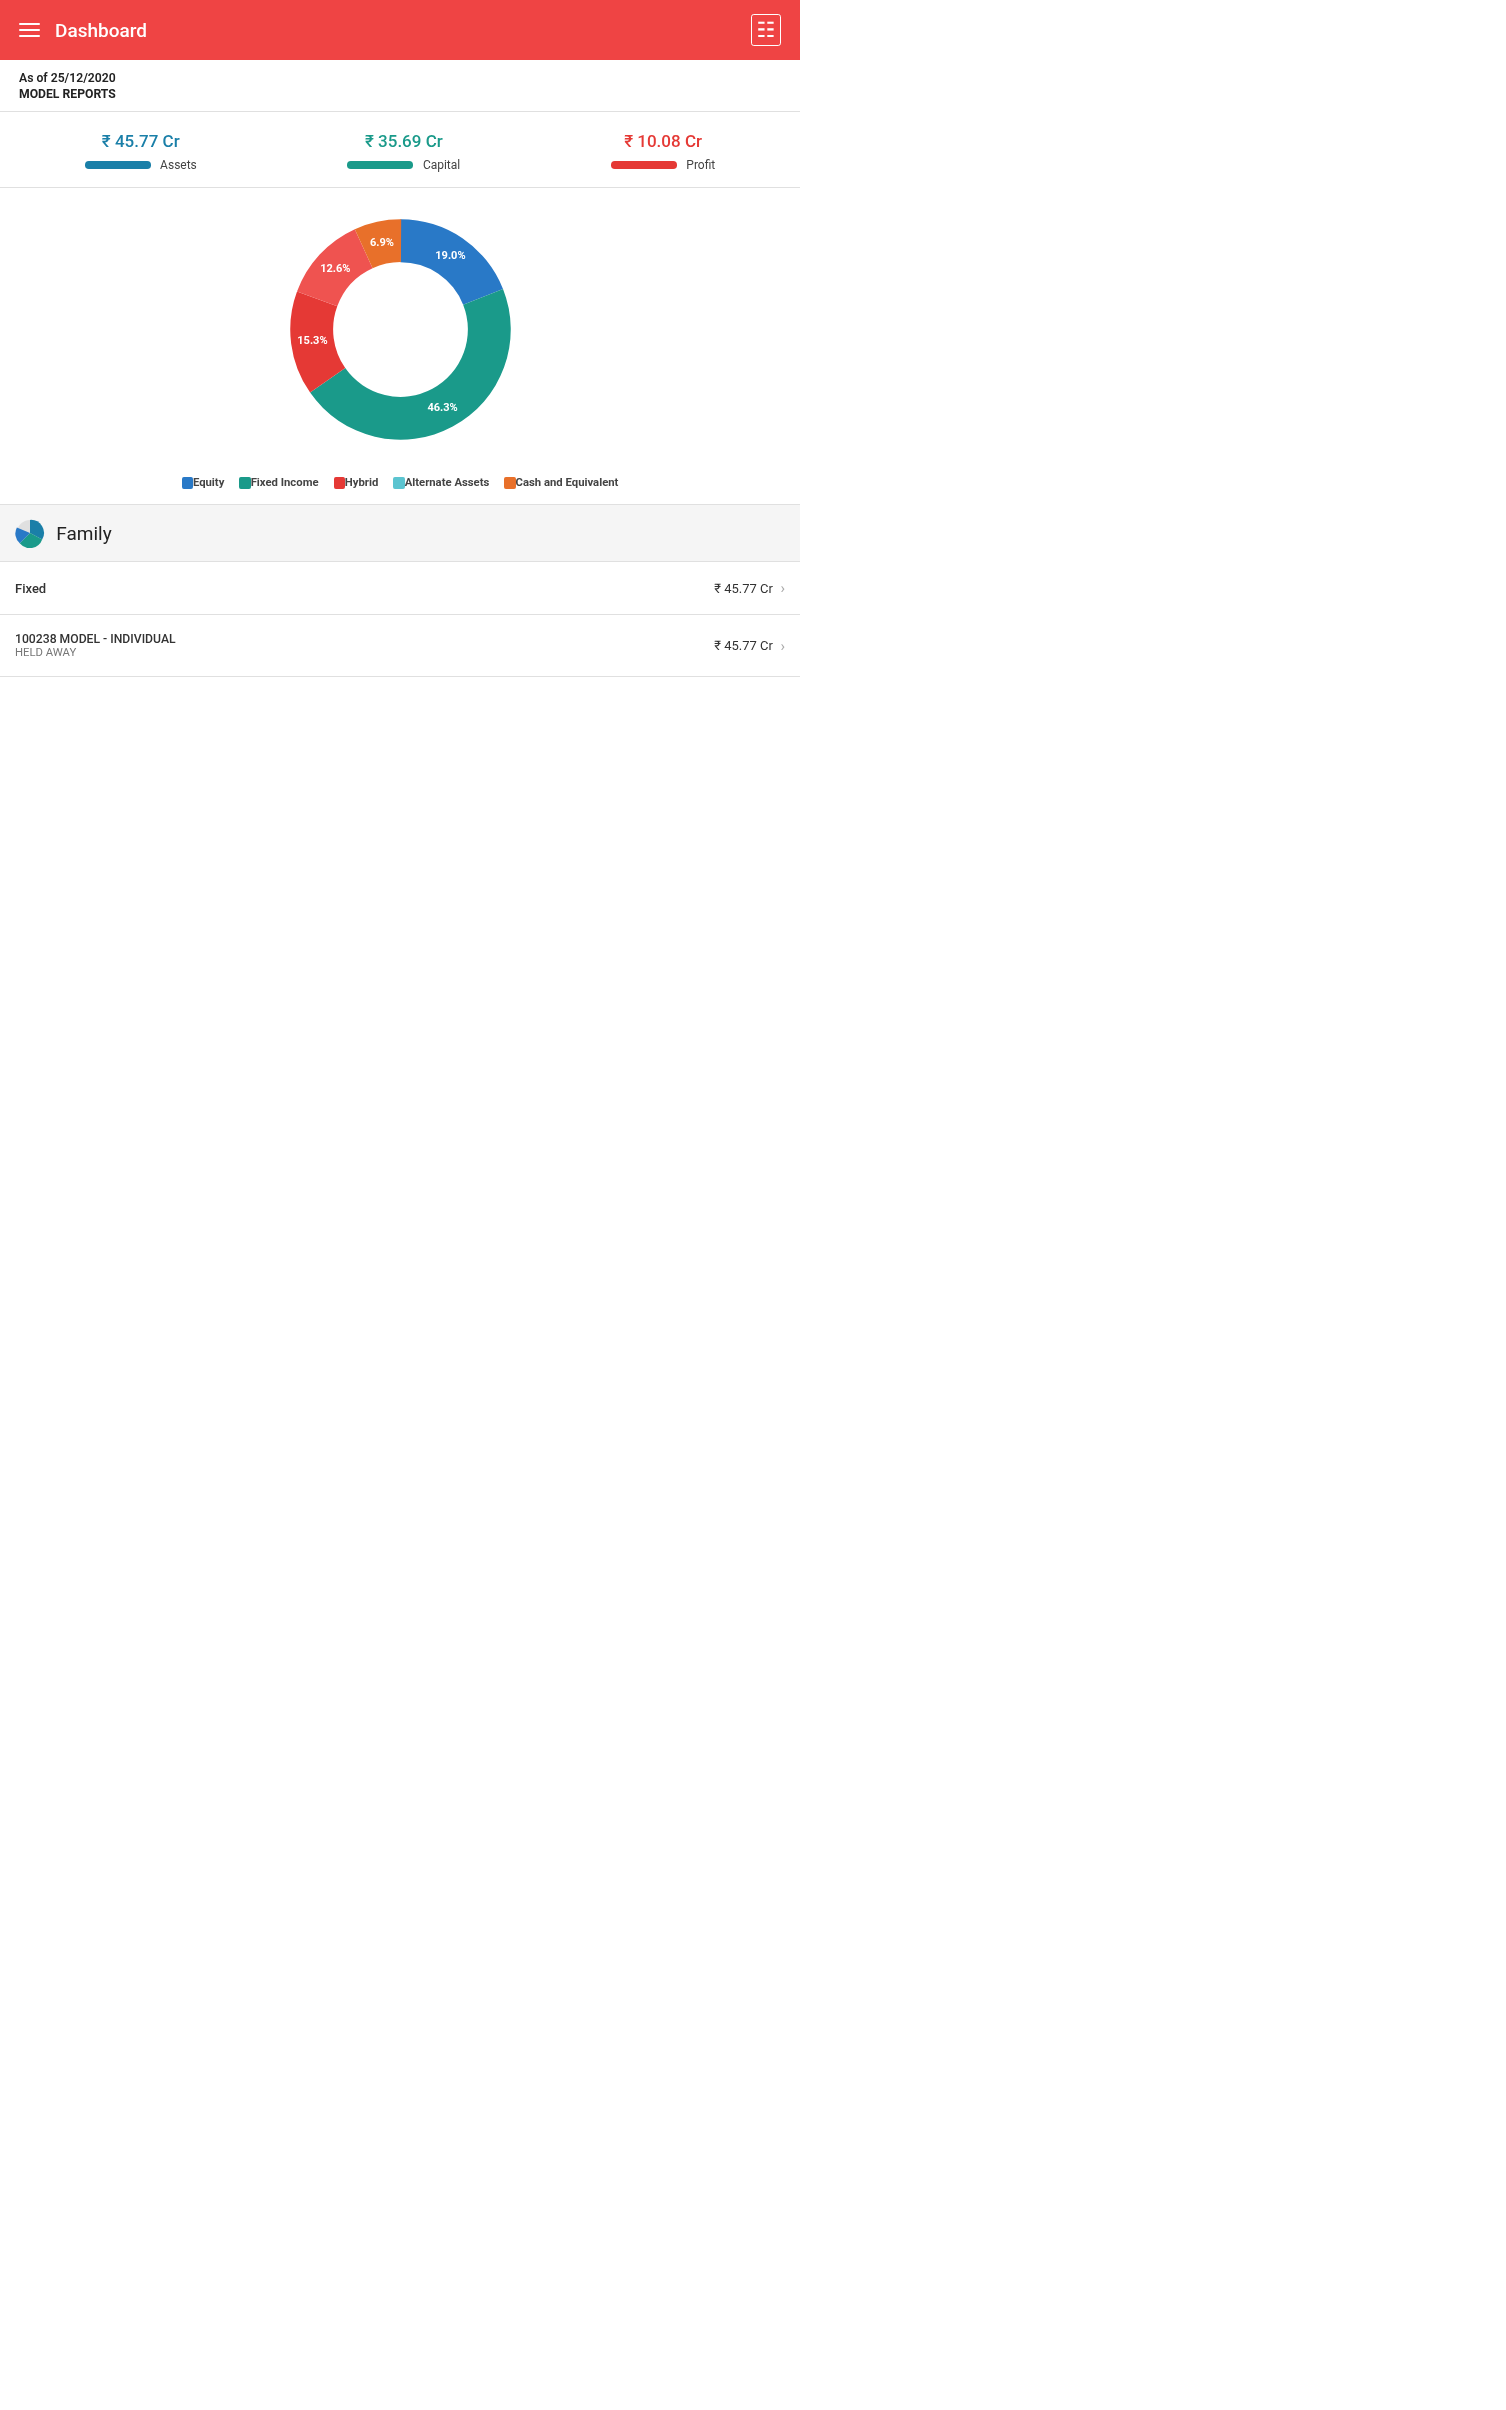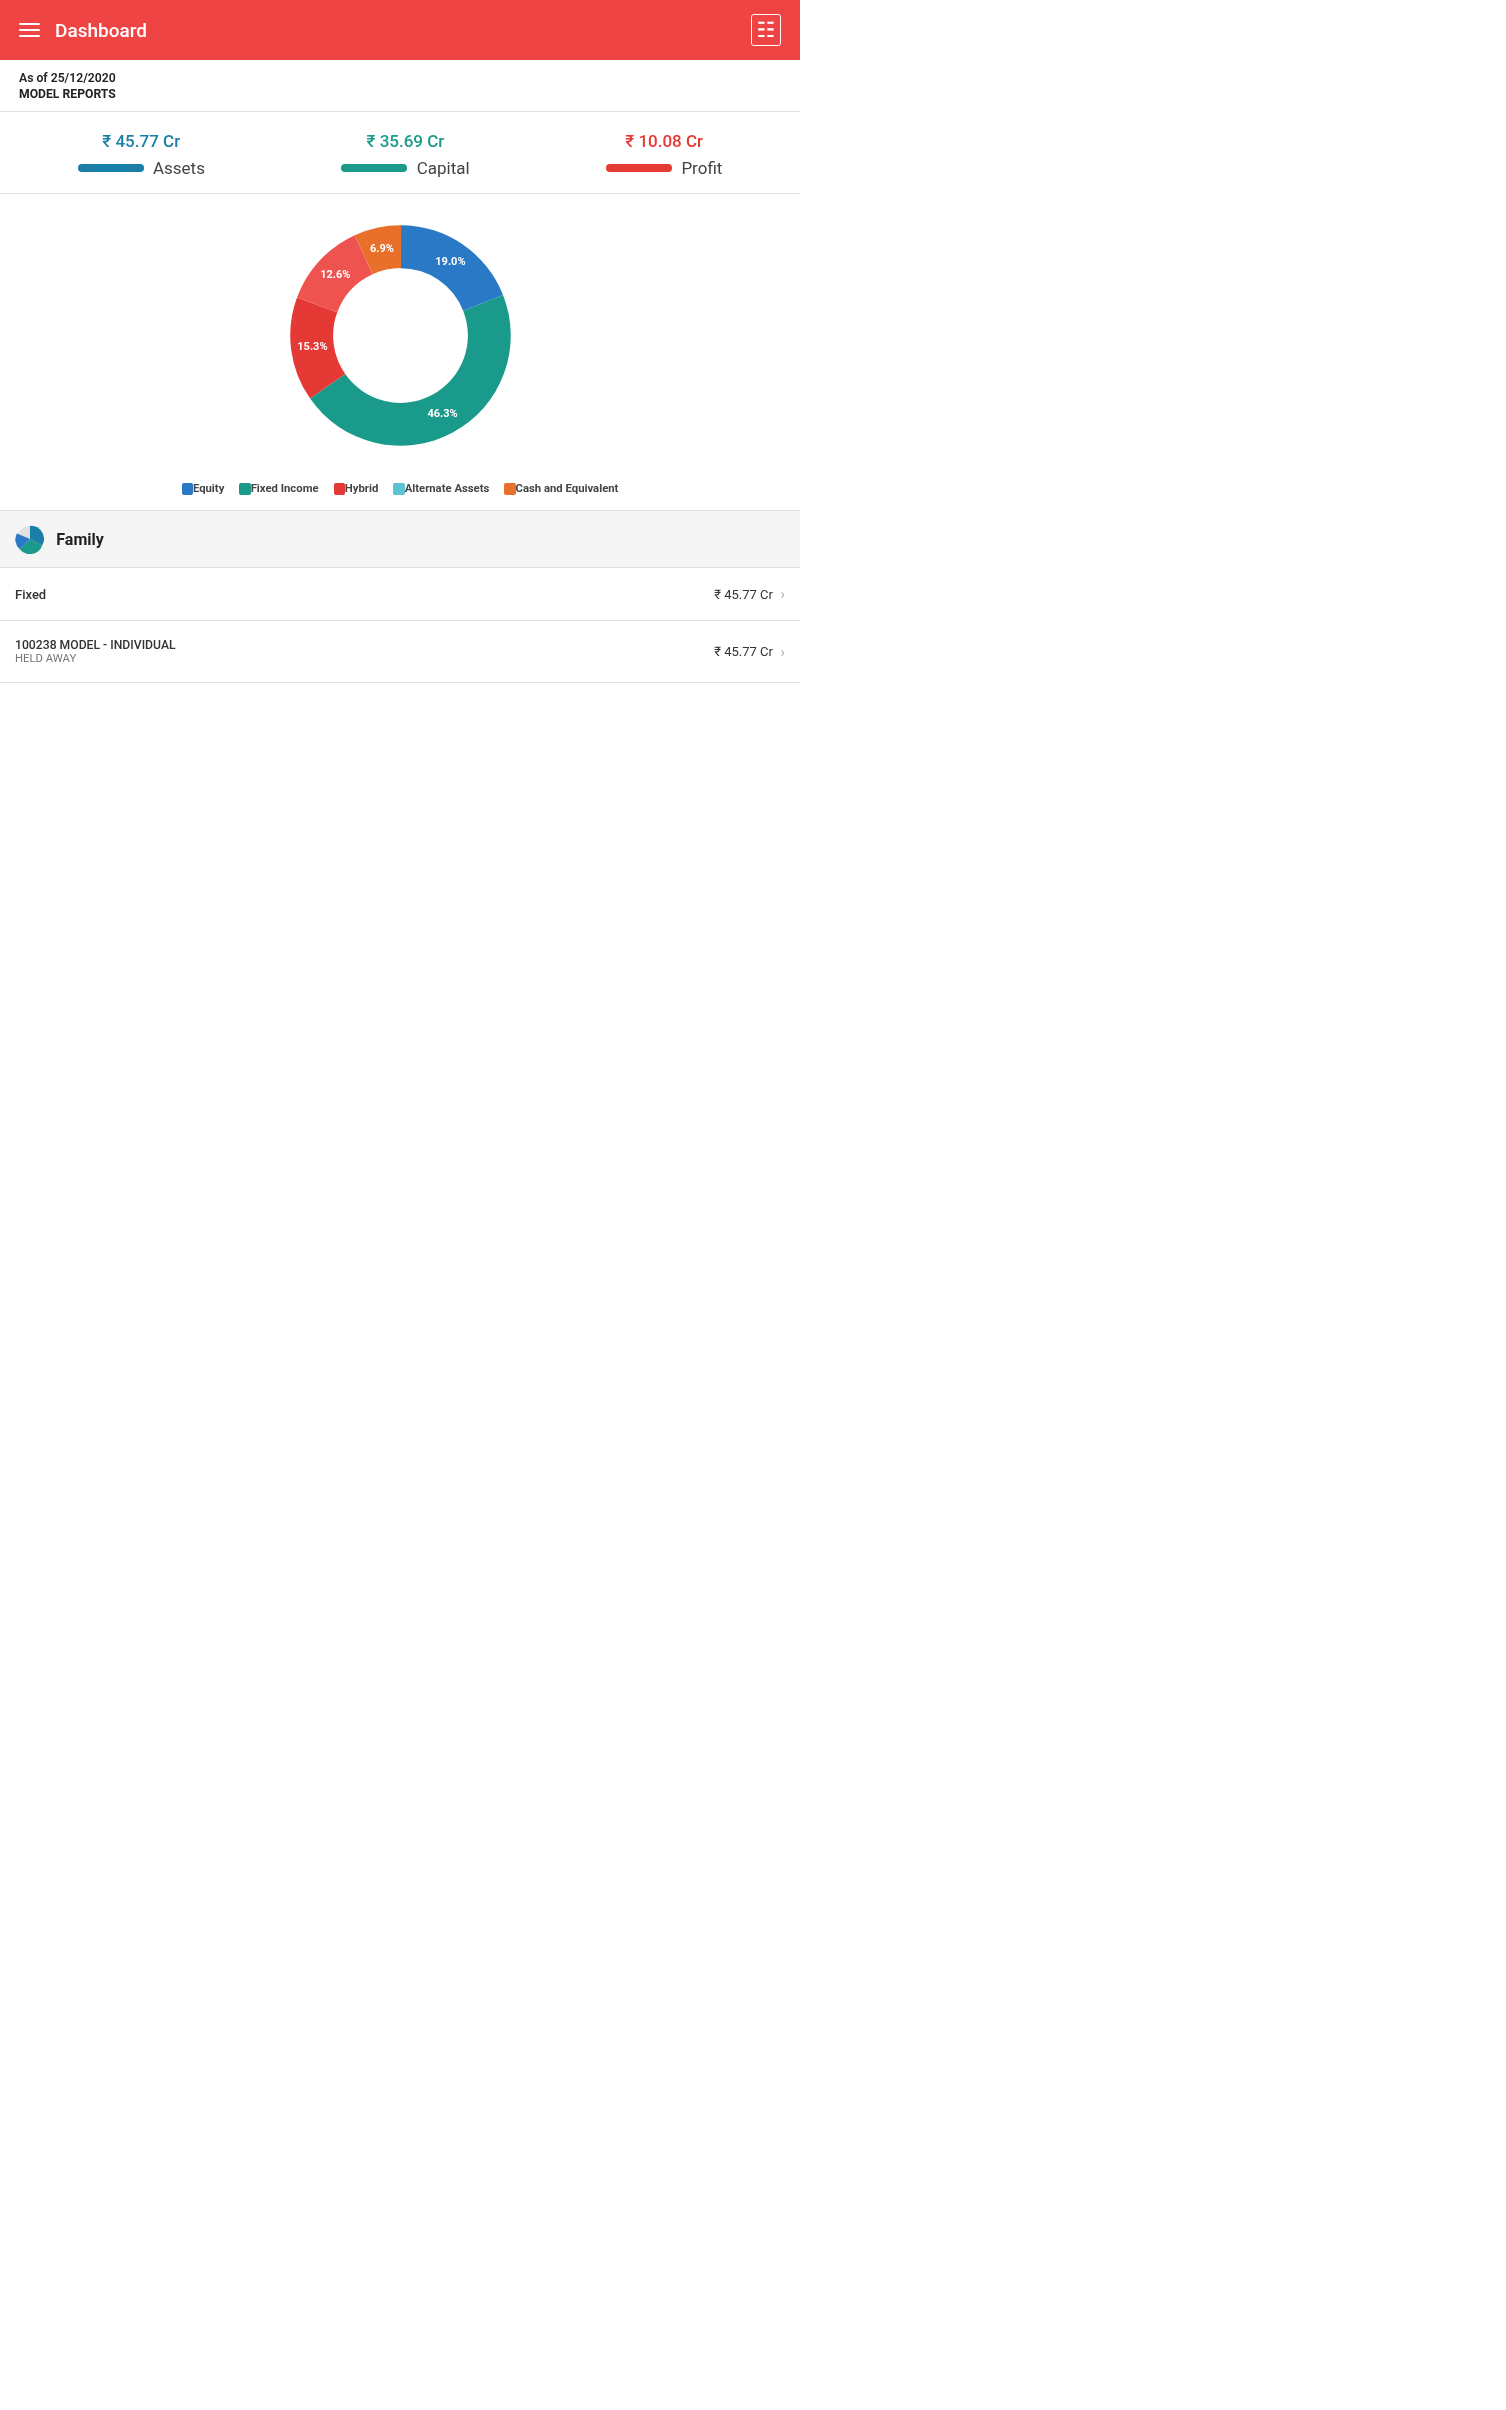--- a/index.html
+++ b/index.html
@@ -98,21 +98,21 @@
     }
     .stat-bar {
       height: 7.5px;
       border-radius: 3.8px;
       width: 66px;
     }
     .stat-bar.blue { background: #1a7fa8; }
     .stat-bar.teal { background: #1a9a8a; }
     .stat-bar.red { background: #e53935; }
     .stat-label {
-      font-size: 17px;
+      font-size: 12px;
       color: #444;
     }
 
     
     .chart-section {
       display: flex;
       flex-direction: column;
       align-items: center;
       padding: 19px 0 9.4px;
     }
@@ -160,22 +160,22 @@
       gap: 11.3px;
       padding: 13px 15px;
       background: #f5f5f5;
       border-bottom: 0.9px solid #e0e0e0;
     }
     .family-pie-icon {
       width: 30px;
       height: 30px;
     }
     .family-title {
-      font-size: 16px;
-      font-weight: 700;
+      font-size: 19px;
+      font-weight: 400;
       color: #222;
     }
 
     
     .list-row {
       display: flex;
       align-items: center;
       justify-content: space-between;
       padding: 17px 15px;
       border-bottom: 0.9px solid #e0e0e0;

